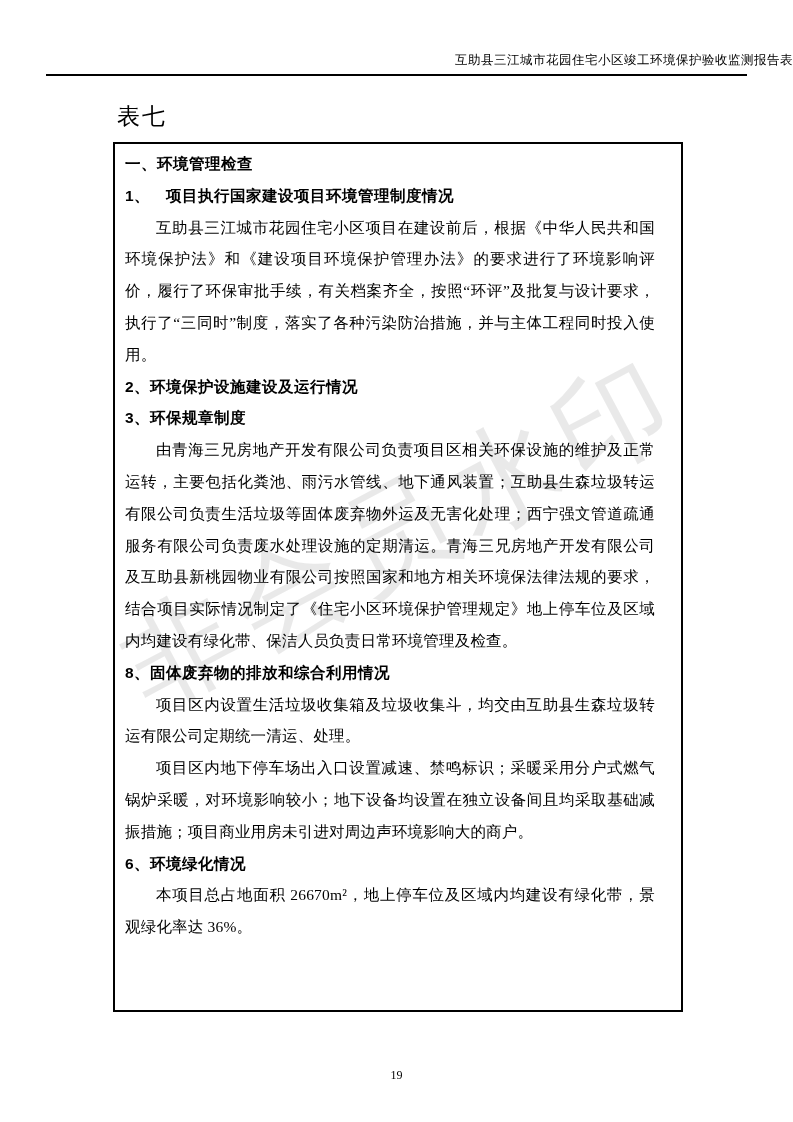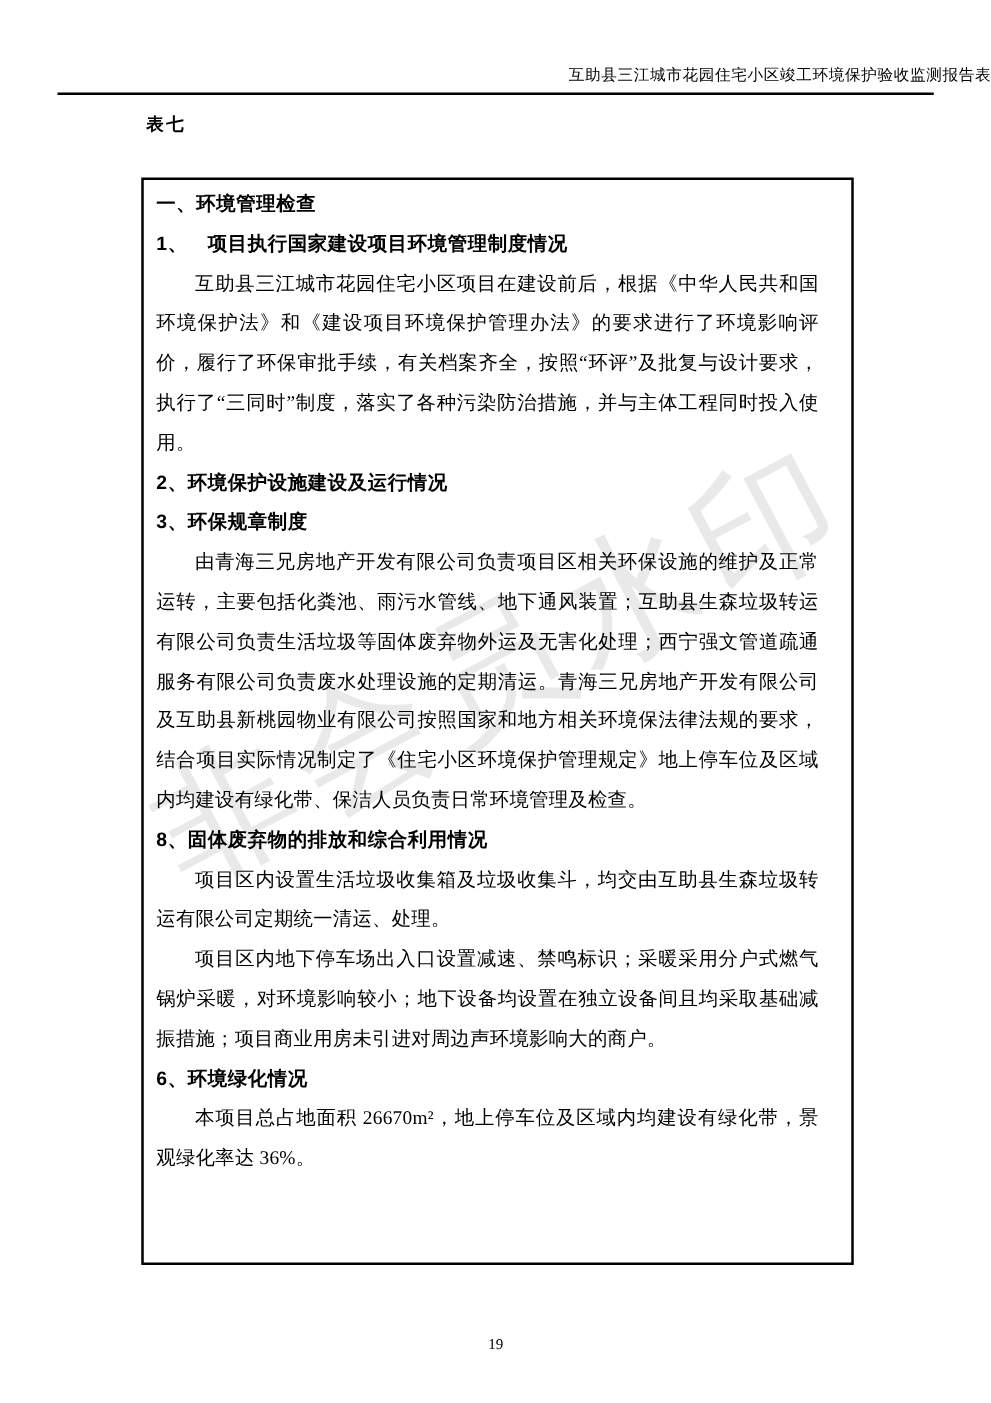--- a/index.html
+++ b/index.html
@@ -35,23 +35,23 @@
     letter-spacing:0.5px;
   }
   .header-rule{
     position:absolute;
     top:74px;left:46px;right:46px;
     border-top:2px solid #000;
     height:0;
   }
   .table-label{
     position:absolute;
-    top:91px;left:117px;
-    font-size:14px;
-    font-weight:bold;
+    top:101px;left:117px;
+    font-size:23px;
+    font-weight:normal;
     letter-spacing:2px;
   }
   .main-box{
     position:absolute;
     left:113px;top:142px;
     width:570px;height:870px;
     border:2px solid #000;
     box-sizing:border-box;
     padding:4px 26px 0 10px;
     overflow:hidden;

